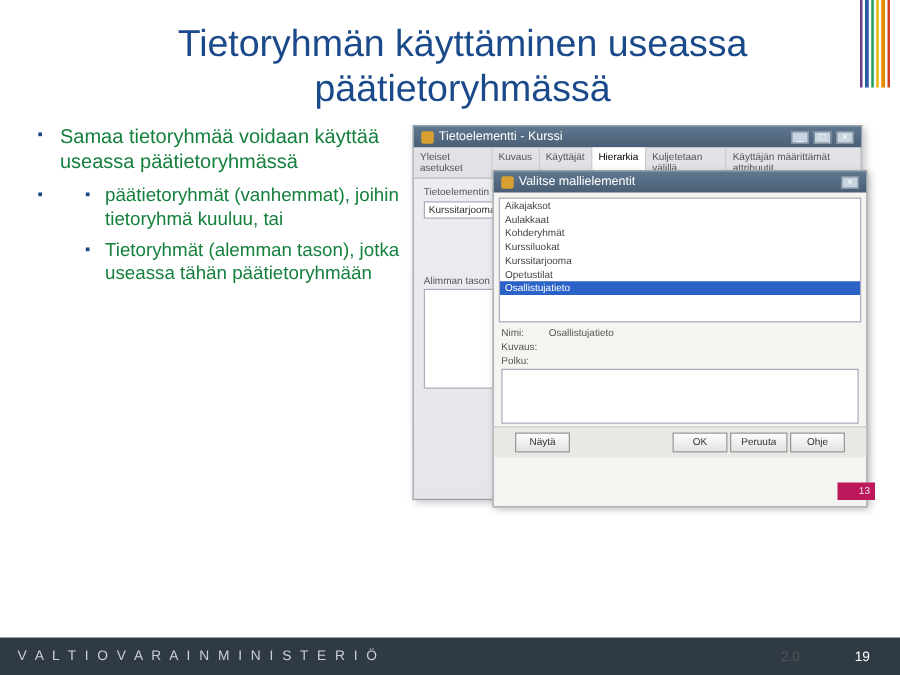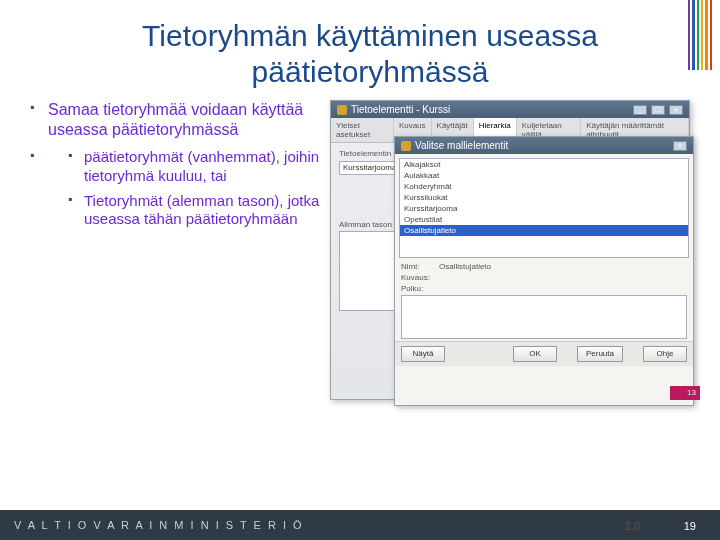--- a/index.html
+++ b/index.html
@@ -28,21 +28,21 @@
     line-height: 1.2;
   }
   .content {
     display: flex;
     padding: 0 20px 0 30px;
     gap: 10px;
   }
   .bullets {
     width: 300px;
     font-size: 16px;
-    color: #6d28d9;
+    color: #15803d;
     line-height: 1.25;
   }
   .bullets li { list-style: none; position: relative; padding-left: 18px; margin-bottom: 8px; }
   .bullets li::before {
     content: "▪"; position: absolute; left: 0; top: 0; color: #1a4a8a; font-size: 12px;
   }
   .sub { margin: 6px 0 0 20px; font-size: 15px; }
   .sub li { padding-left: 16px; margin-bottom: 6px; }
   .sub li::before { color: #1a4a8a; }
 
@@ -86,21 +86,21 @@
     top: 36px; left: 64px; width: 300px; height: 270px;
     background: #f4f4f0;
   }
   .picklist { background: #fff; border: 1px solid #aab; margin: 4px; height: 100px; overflow: hidden; }
   .picklist div { padding: 1px 4px; font-size: 8px; color: #444; }
   .picklist .sel { background: #2a62c8; color: #fff; }
   .previewbox { margin: 2px 6px; font-size: 8px; color: #555; }
   .previewbox .field { display: flex; gap: 4px; margin-bottom: 2px; }
   .previewbox .field .k { width: 34px; }
   .previewbox .big { background: #fff; border: 1px solid #aab; height: 44px; margin-top: 2px; }
-  .btnrow { display: flex; gap: 20px; justify-content: flex-end; padding: 4px 6px; background: #e8e8e4; border-top: 1px solid #ccc; }
+  .btnrow { display: flex; gap: 2px; justify-content: flex-end; padding: 4px 17px; background: #e8e8e4; border-top: 1px solid #ccc; }
   .btnrow .btn { min-width: 44px; text-align: center; }
   .btnrow .left { margin-right: auto; }
 
   .footer {
     position: absolute;
     bottom: 0; left: 0; right: 0; height: 30px;
     background: #2f3a45;
     display: flex; align-items: center;
     padding: 0 14px;
     color: #c8d0d8; font-size: 11px; letter-spacing: 2px;

